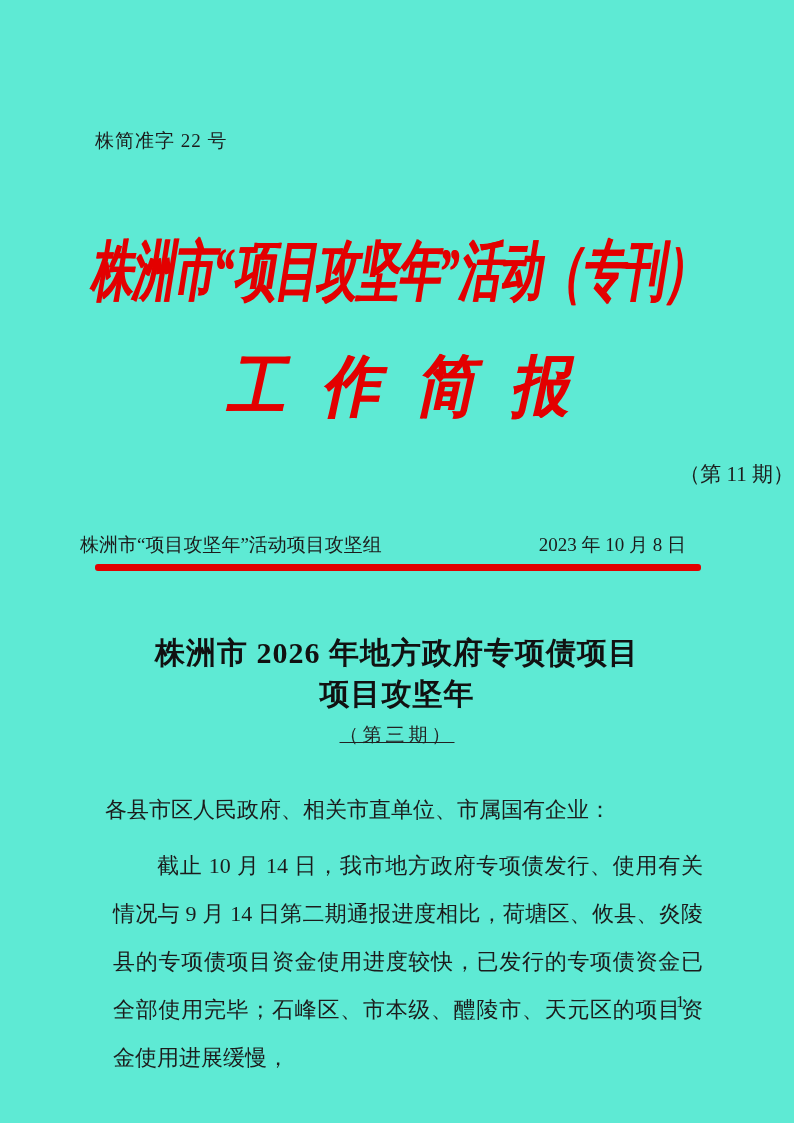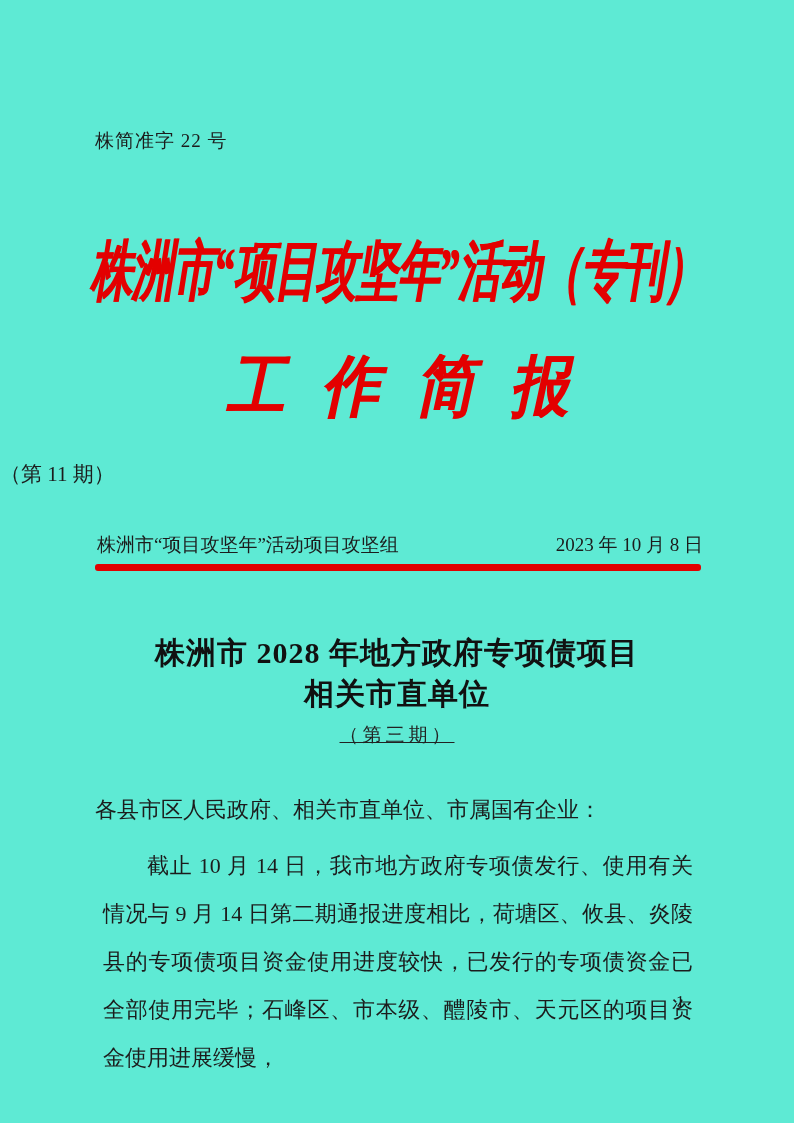--- a/index.html
+++ b/index.html
@@ -61,30 +61,30 @@
     text-shadow: 1px 0 0 #e30000;
     white-space: nowrap;
   }
 
   
   .issue-number {
     position: absolute;
     top: 460px;
     left: 0;
     width: 100%;
-    text-align: left;
+    text-align: right;
     font-size: 21px;
     color: #1c1c1c;
   }
 
   
   .info-row {
     position: absolute;
     top: 532px;
-    left: 97px;
+    left: 80px;
     width: 606px;
     display: flex;
     justify-content: space-between;
     align-items: flex-start;
     font-size: 19px;
     color: #1c1c1c;
   }
 
   
   .red-rule {
@@ -119,21 +119,21 @@
     font-size: 19px;
     letter-spacing: 4px;
     color: #222222;
     text-decoration: underline;
   }
 
   
   .article-body {
     position: absolute;
     top: 786px;
-    left: 95px;
+    left: 105px;
     width: 606px;
     font-size: 22px;
     line-height: 48px;
     text-align: justify;
     color: #1c1c1c;
   }
   .article-body .paragraph {
     margin: 8px;
     text-indent: 2em;
   }
@@ -165,22 +165,22 @@
   <div class="issue-number">（第 11 期）</div>
 
   <div class="info-row">
     <span class="issuer">株洲市“项目攻坚年”活动项目攻坚组</span>
     <span class="date">2023 年 10 月 8 日</span>
   </div>
 
   <div class="red-rule"></div>
 
   <div class="article-title">
-    <div>株洲市 2028 年地方政府专项债项目</div>
-    <div>相关市直单位</div>
+    <div>株洲市 2026 年地方政府专项债项目</div>
+    <div>项目攻坚年</div>
   </div>
 
   <div class="article-subtitle">（第三期）</div>
 
   <div class="article-body">
     <p class="salutation">各县市区人民政府、相关市直单位、市属国有企业：</p>
     <p class="paragraph">截止 10 月 14 日，我市地方政府专项债发行、使用有关情况与 9 月 14 日第二期通报进度相比，荷塘区、攸县、炎陵县的专项债项目资金使用进度较快，已发行的专项债资金已全部使用完毕；石峰区、市本级、醴陵市、天元区的项目资金使用进展缓慢，</p>
   </div>
 
   <div class="page-number">1</div>

